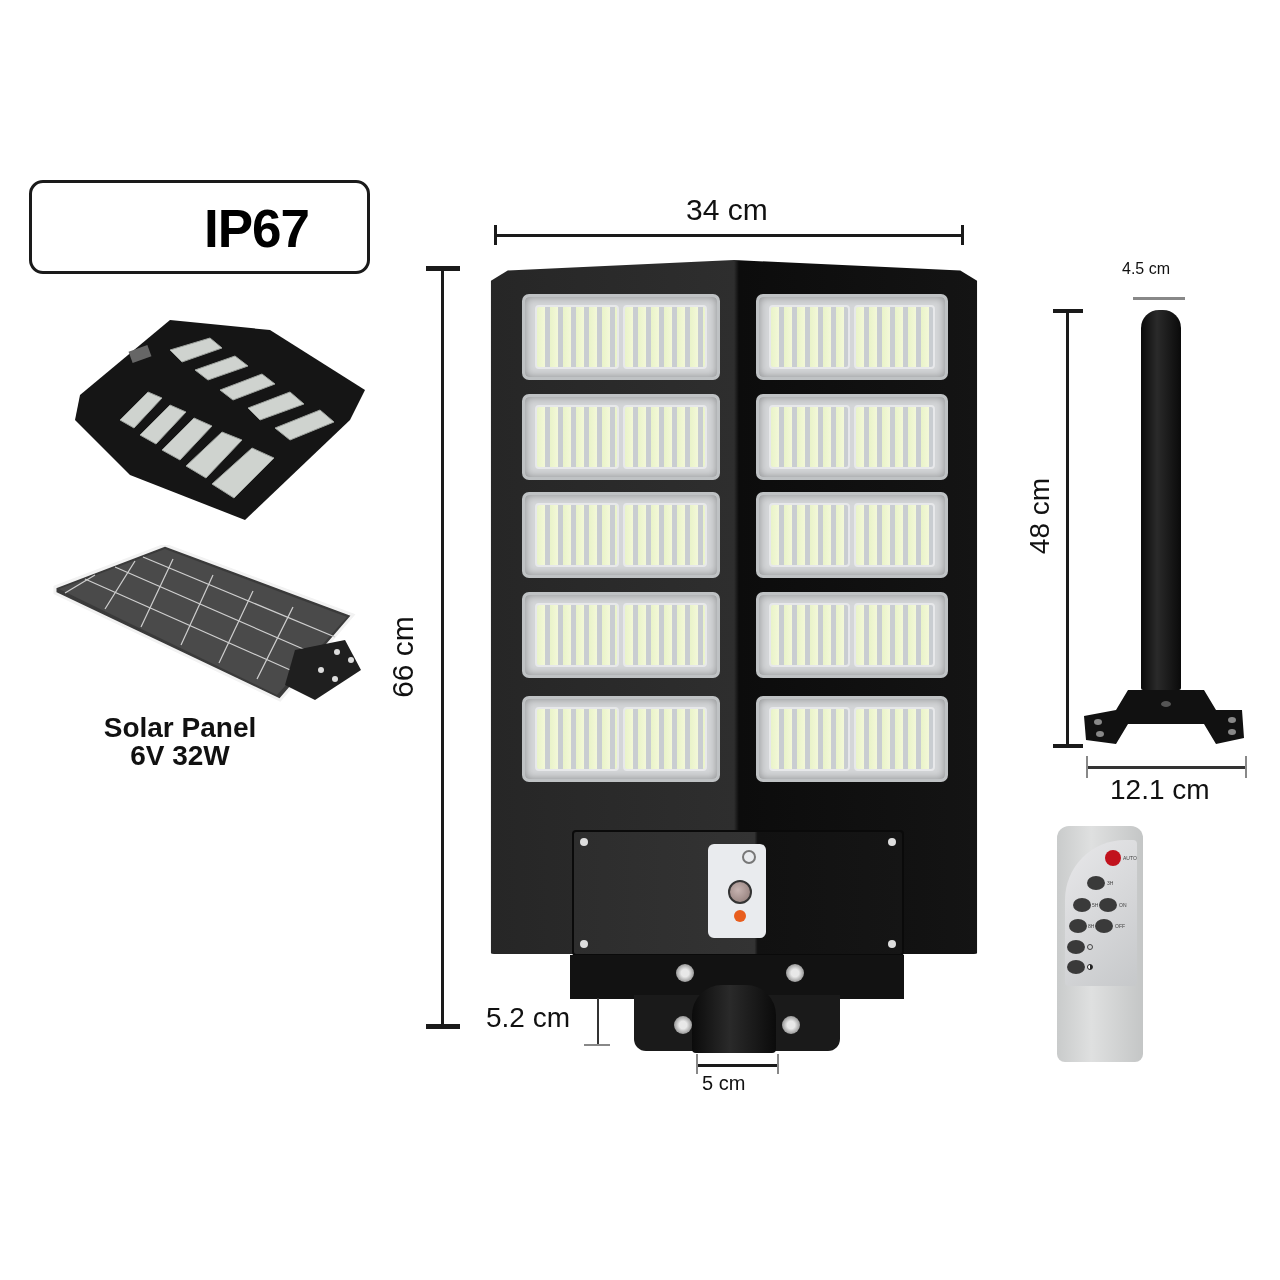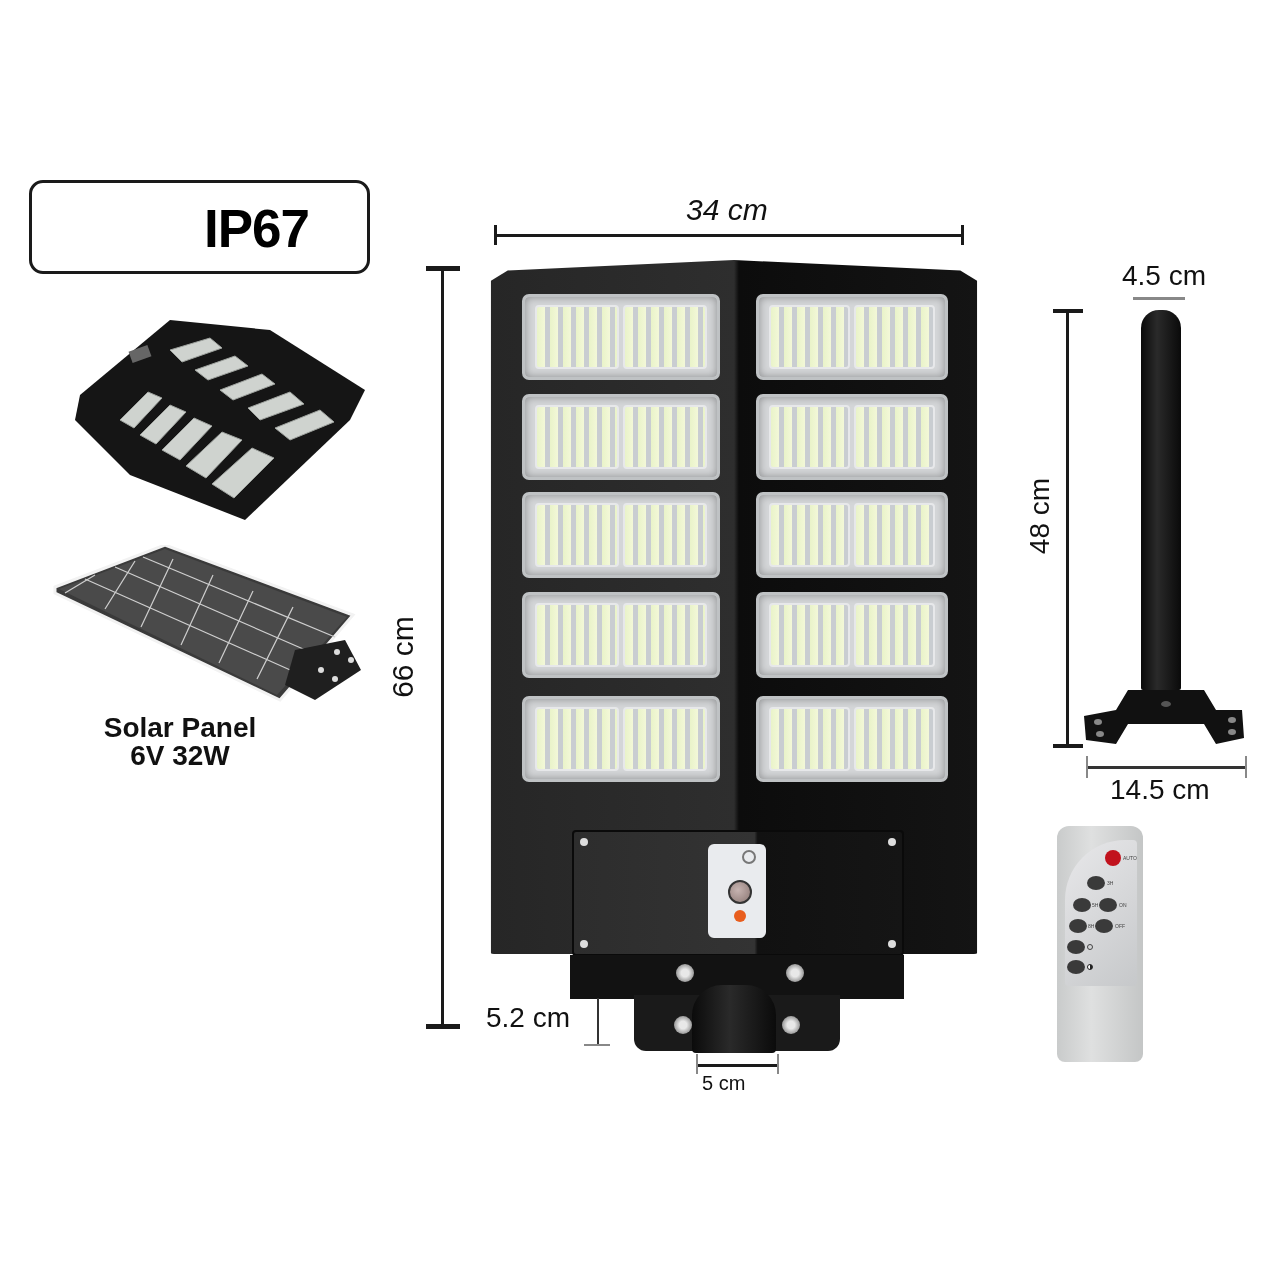--- a/index.html
+++ b/index.html
@@ -96,21 +96,21 @@
     <circle cx="306" cy="115" r="3" fill="#ddd"></circle>
     <circle cx="276" cy="125" r="3" fill="#ddd"></circle>
     <circle cx="290" cy="134" r="3" fill="#ddd"></circle>
   </svg>
 </div>
 <div class="abs" style="left:80px; top:714px; width:200px; text-align:center; font-weight:bold; font-size:28px; line-height:28px;">
   <div>Solar Panel</div>
   <div>6V 32W</div>
 </div>
 
-<div class="abs dim-text" style="left:686px; top:193px;font-style:italic;">34 cm</div>
+<div class="abs dim-text" style="left:686px; top:193px;">34 cm</div>
 <div class="abs hline" style="left:494px; top:234px; width:470px;"></div>
 <div class="abs cap-v" style="left:494px; top:225px;"></div>
 <div class="abs cap-v" style="left:961px; top:225px;"></div>
 
 <div class="abs vline" style="left:441px; top:268px; height:760px;"></div>
 <div class="abs cap-h" style="left:426px; top:266px;"></div>
 <div class="abs cap-h" style="left:426px; top:1024px;"></div>
 <div class="abs dim-text" style="left:362px; top:640px; transform: rotate(-90deg); transform-origin: center;">66 cm</div>
 
 <div class="abs lamp-body"></div>
@@ -199,41 +199,41 @@
 
 <div class="abs dim-text" style="left:486px; top:1002px; font-size:28px;">5.2 cm</div>
 <div class="abs" style="left:597px; top:998px; width:2px; height:46px; background:#333;"></div>
 <div class="abs thin-grey" style="left:584px; top:1044px; width:26px; height:2px;"></div>
 
 <div class="abs hline" style="left:696px; top:1064px; width:82px;"></div>
 <div class="abs thin-grey" style="left:696px; top:1054px; width:2px; height:20px;"></div>
 <div class="abs thin-grey" style="left:777px; top:1054px; width:2px; height:20px;"></div>
 <div class="abs dim-text" style="left:702px; top:1072px; font-size:20px;">5 cm</div>
 
-<div class="abs dim-text" style="left:1122px; top:260px; font-size:28px;">4.5 cm</div>
+<div class="abs dim-text" style="left:1122px; top:260px; font-size:16px;">4.5 cm</div>
 <div class="abs thin-grey" style="left:1133px; top:297px; width:52px; height:3px;"></div>
 
 <div class="abs vline" style="left:1066px; top:310px; height:436px;"></div>
 <div class="abs" style="left:1053px; top:309px; width:30px; height:4px; background:#1a1a1a;"></div>
 <div class="abs" style="left:1053px; top:744px; width:30px; height:4px; background:#1a1a1a;"></div>
 <div class="abs dim-text" style="left:1002px; top:500px; font-size:28px; transform: rotate(-90deg);">48 cm</div>
 
 <div class="abs pole"></div>
 <svg class="abs" style="left:1082px; top:680px;" width="170" height="70" viewBox="0 0 170 70">
   <polygon points="46,10 122,10 134,30 160,30 162,58 134,64 122,44 46,44 34,64 4,60 2,36 34,30" fill="#111"></polygon>
   <ellipse cx="84" cy="24" rx="5" ry="3" fill="#555"></ellipse>
   <ellipse cx="16" cy="42" rx="4" ry="3" fill="#888"></ellipse>
   <ellipse cx="18" cy="54" rx="4" ry="3" fill="#888"></ellipse>
   <ellipse cx="150" cy="40" rx="4" ry="3" fill="#888"></ellipse>
   <ellipse cx="150" cy="52" rx="4" ry="3" fill="#888"></ellipse>
 </svg>
 <div class="abs thin-grey" style="left:1087px; top:766px; width:160px; height:3px; background:#333;"></div>
 <div class="abs thin-grey" style="left:1086px; top:756px; width:2px; height:22px;"></div>
 <div class="abs thin-grey" style="left:1245px; top:756px; width:2px; height:22px;"></div>
-<div class="abs dim-text" style="left:1110px; top:774px; font-size:28px;">14.5 cm</div>
+<div class="abs dim-text" style="left:1110px; top:774px; font-size:28px;">12.1 cm</div>
 
 <div class="abs remote">
   <div class="abs remote-face"></div>
   <div class="abs rbtn rbtn-red" style="left:48px; top:24px;"></div>
   <div class="abs rlabel" style="left:66px; top:29px;">AUTO</div>
   <div class="abs rbtn" style="left:30px; top:50px;"></div>
   <div class="abs rlabel" style="left:50px; top:54px;">3H</div>
   <div class="abs rbtn" style="left:16px; top:72px;"></div>
   <div class="abs rlabel" style="left:35px; top:76px;">5H</div>
   <div class="abs rbtn" style="left:42px; top:72px;"></div>

